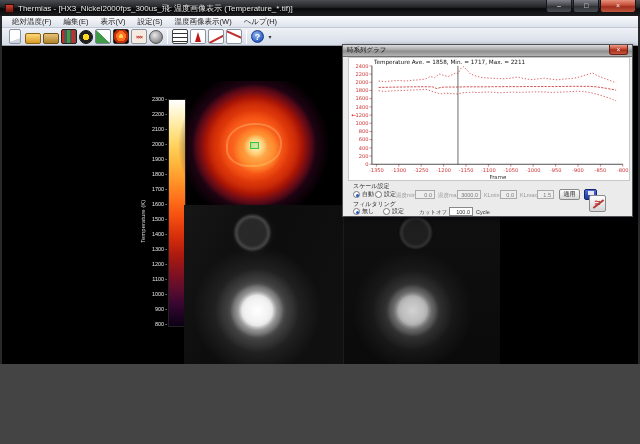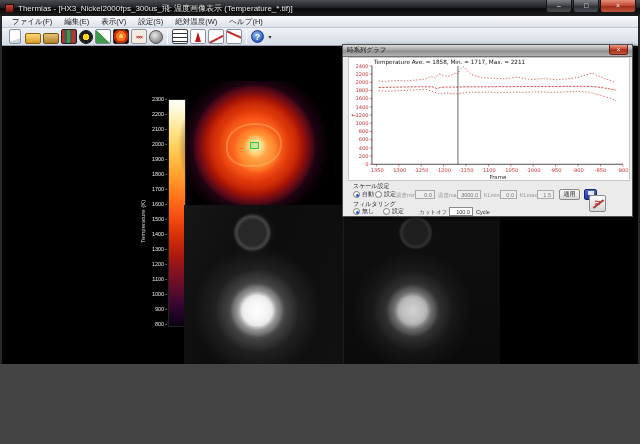--- a/index.html
+++ b/index.html
@@ -136,25 +136,25 @@
     <span class="appicon"></span>
     <span class="title">Thermias - [HX3_Nickel2000fps_300us_飛: 温度画像表示 (Temperature_*.tif)]</span>
     <div class="capbtns">
       <div class="capbtn">–</div>
       <div class="capbtn">□</div>
       <div class="capbtn close">×</div>
     </div>
   </div>
 
   <div class="menubar" id="menubar">
-      <div class="mitem">ファイル(F)</div>
+      <div class="mitem">絶対温度(F)</div>
       <div class="mitem">編集(E)</div>
       <div class="mitem">表示(V)</div>
       <div class="mitem">設定(S)</div>
-      <div class="mitem">絶対温度(W)</div>
+      <div class="mitem">温度画像表示(W)</div>
       <div class="mitem">ヘルプ(H)</div>
     </div>
   <div class="toolbar" id="toolbar">
       <div class="ticon i-new"></div>
       <div class="ticon i-open"></div>
       <div class="ticon i-save"></div>
       <div class="ticon i-film"></div>
       <div class="ticon i-target"></div>
       <div class="ticon i-lineprofile"></div>
       <div class="ticon i-thermal"></div>

